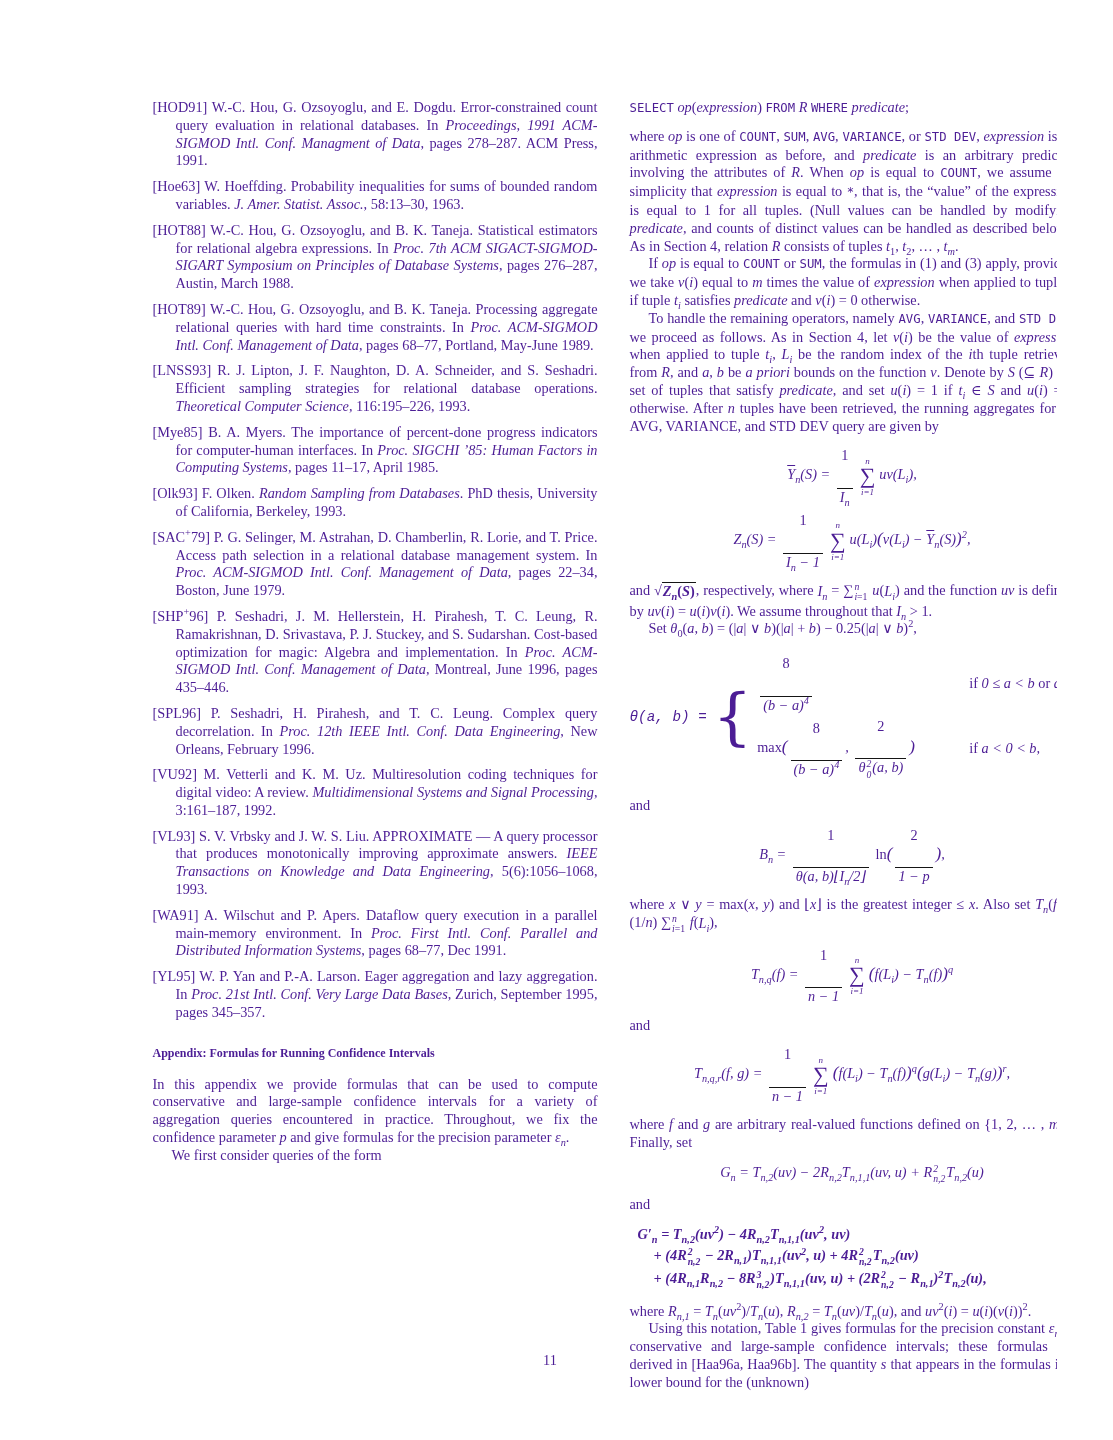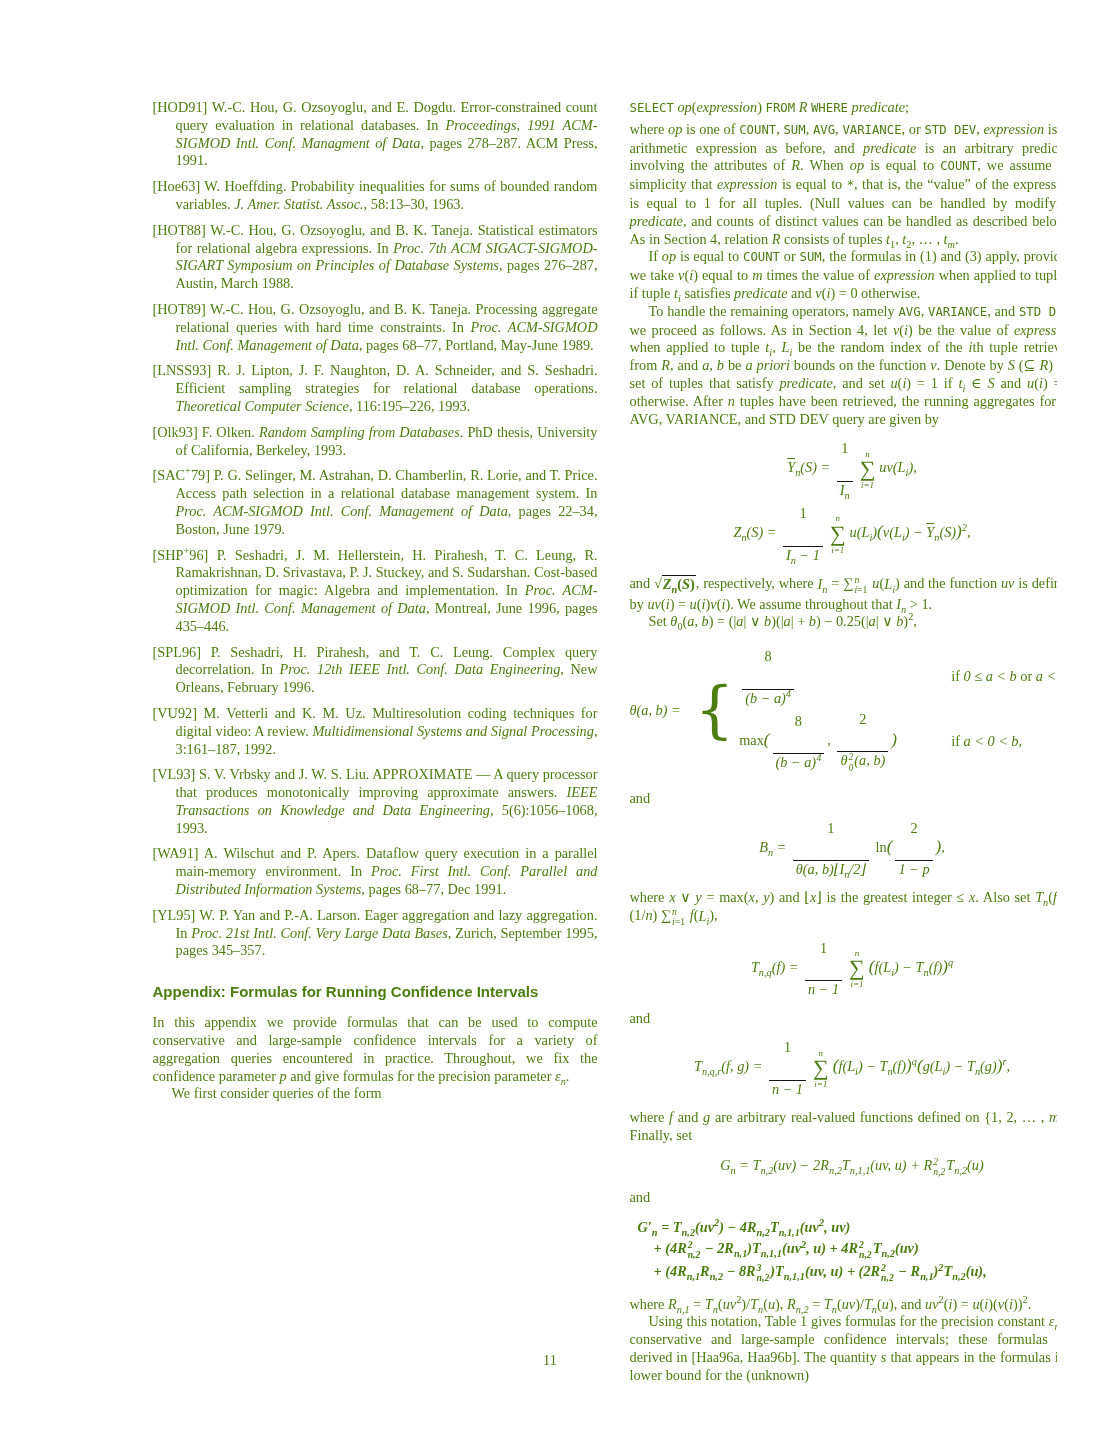--- a/index.html
+++ b/index.html
@@ -3,57 +3,57 @@
 <meta charset="utf-8">
 <style>
   * { margin: 0; padding: 0; box-sizing: border-box; }
   html, body { background: #ffffff; }
   .page {
     position: relative;
     width: 1000px;
     height: 1440px;
     margin: 0 auto;
     background: #ffffff;
-    color: #4d7c0f;
+    color: #4c1d95;
     font-family: "Liberation Serif", "DejaVu Serif", serif;
     font-size: 14.3px;
     line-height: 17.8px;
     overflow: hidden;
   }
   .columns {
     position: absolute;
     left: 96px;
     top: 99px;
     width: 922px;
     display: flex;
     gap: 32px;
   }
   .col { width: 445px; text-align: justify; }
 
   
   .ref { padding-left: 23px; text-indent: -23px; margin-bottom: 8px; }
 
   h2.appendix {
-    font-family: Liberation Sans, sans-serif;
+    font-family: Liberation Serif, serif;
     font-weight: bold;
-    font-size: 15px;
+    font-size: 12px;
     line-height: 19px;
     text-align: left;
     margin-top: 22px;
     margin-bottom: 13px;
   }
   p { margin: 0; }
   p.ind { text-indent: 19px; }
   p.noind { text-indent: 0; }
 
   code {
     font-family: "DejaVu Sans Mono", "Liberation Mono", monospace;
     font-size: 0.86em;
   }
-  .codeline { margin-bottom: 3px; text-align: left; }
+  .codeline { margin-bottom: 10px; text-align: left; }
 
   i { font-style: italic; }
   sub, sup { line-height: 0; font-size: 72%; }
 
   
   .eq { text-align: center; font-style: italic; margin: 12px 0; }
   .eq .eqline { margin: 7px 0; }
   .eqleft { text-align: left; font-style: italic; margin: 12px 0 12px 8px; font-weight: bold; }
   .eqleft .gline { margin: 3px 0; }
   .eqleft .gcont { padding-left: 16px; }
@@ -98,21 +98,21 @@
   .rad { border-top: 1px solid #151515; padding: 0 1px; font-weight: bold; }
 
   
   .thetaeq {
     display: flex;
     align-items: center;
     font-style: italic;
     margin: 12px 0;
     text-align: left;
   }
-  .thetaeq .lhs { margin-right: 14px; white-space: nowrap; }
+  .thetaeq .lhs { margin-right: 6px; white-space: nowrap; font-family: Liberation Mono, monospace; }
   .lbrace {
     font-style: normal;
     font-size: 62px;
     line-height: 0;
     margin-right: 5px;
     font-family: "DejaVu Serif", serif;
     font-weight: 300;
   }
   .cases { display: inline-block; }
   .crow { display: flex; align-items: center; margin: 5px 0; }
@@ -131,20 +131,21 @@
 
 <div class="page">
   <div class="columns">
 
     <div class="col">
       <div class="ref"><span>[HOD91]</span> <span>W.-C. Hou, G. Ozsoyoglu, and E. Dogdu. Error-constrained count query evaluation in relational databases. In <i>Proceedings, 1991 ACM-SIGMOD Intl. Conf. Managment of Data</i>, pages 278–287. ACM Press, 1991.</span></div>
       <div class="ref"><span>[Hoe63]</span> <span>W. Hoeffding. Probability inequalities for sums of bounded random variables. <i>J. Amer. Statist. Assoc.</i>, 58:13–30, 1963.</span></div>
       <div class="ref"><span>[HOT88]</span> <span>W.-C. Hou, G. Ozsoyoglu, and B. K. Taneja. Statistical estimators for relational algebra expressions. In <i>Proc. 7th ACM SIGACT-SIGMOD-SIGART Symposium on Principles of Database Systems</i>, pages 276–287, Austin, March 1988.</span></div>
       <div class="ref"><span>[HOT89]</span> <span>W.-C. Hou, G. Ozsoyoglu, and B. K. Taneja. Processing aggregate relational queries with hard time constraints. In <i>Proc. ACM-SIGMOD Intl. Conf. Management of Data</i>, pages 68–77, Portland, May-June 1989.</span></div>
       <div class="ref"><span>[LNSS93]</span> <span>R. J. Lipton, J. F. Naughton, D. A. Schneider, and S. Seshadri. Efficient sampling strategies for relational database operations. <i>Theoretical Computer Science</i>, 116:195–226, 1993.</span></div>
+      <div class="ref"><span>[Mye85]</span> <span>B. A. Myers. The importance of percent-done progress indicators for computer-human interfaces. In <i>Proc. SIGCHI ’85: Human Factors in Computing Systems</i>, pages 11–17, April 1985.</span></div>
       <div class="ref"><span>[Olk93]</span> <span>F. Olken. <i>Random Sampling from Databases</i>. PhD thesis, University of California, Berkeley, 1993.</span></div>
       <div class="ref"><span>[SAC<sup>+</sup>79]</span> <span>P. G. Selinger, M. Astrahan, D. Chamberlin, R. Lorie, and T. Price. Access path selection in a relational database management system. In <i>Proc. ACM-SIGMOD Intl. Conf. Management of Data</i>, pages 22–34, Boston, June 1979.</span></div>
       <div class="ref"><span>[SHP<sup>+</sup>96]</span> <span>P. Seshadri, J. M. Hellerstein, H. Pirahesh, T. C. Leung, R. Ramakrishnan, D. Srivastava, P. J. Stuckey, and S. Sudarshan. Cost-based optimization for magic: Algebra and implementation. In <i>Proc. ACM-SIGMOD Intl. Conf. Management of Data</i>, Montreal, June 1996, pages 435–446.</span></div>
       <div class="ref"><span>[SPL96]</span> <span>P. Seshadri, H. Pirahesh, and T. C. Leung. Complex query decorrelation. In <i>Proc. 12th IEEE Intl. Conf. Data Engineering</i>, New Orleans, February 1996.</span></div>
       <div class="ref"><span>[VU92]</span> <span>M. Vetterli and K. M. Uz. Multiresolution coding techniques for digital video: A review. <i>Multidimensional Systems and Signal Processing</i>, 3:161–187, 1992.</span></div>
       <div class="ref"><span>[VL93]</span> <span>S. V. Vrbsky and J. W. S. Liu. APPROXIMATE — A query processor that produces monotonically improving approximate answers. <i>IEEE Transactions on Knowledge and Data Engineering</i>, 5(6):1056–1068, 1993.</span></div>
       <div class="ref"><span>[WA91]</span> <span>A. Wilschut and P. Apers. Dataflow query execution in a parallel main-memory environment. In <i>Proc. First Intl. Conf. Parallel and Distributed Information Systems</i>, pages 68–77, Dec 1991.</span></div>
       <div class="ref"><span>[YL95]</span> <span>W. P. Yan and P.-A. Larson. Eager aggregation and lazy aggregation. In <i>Proc. 21st Intl. Conf. Very Large Data Bases</i>, Zurich, September 1995, pages 345–357.</span></div>
 
       <h2 class="appendix">Appendix:  Formulas for Running Confidence Intervals</h2>

